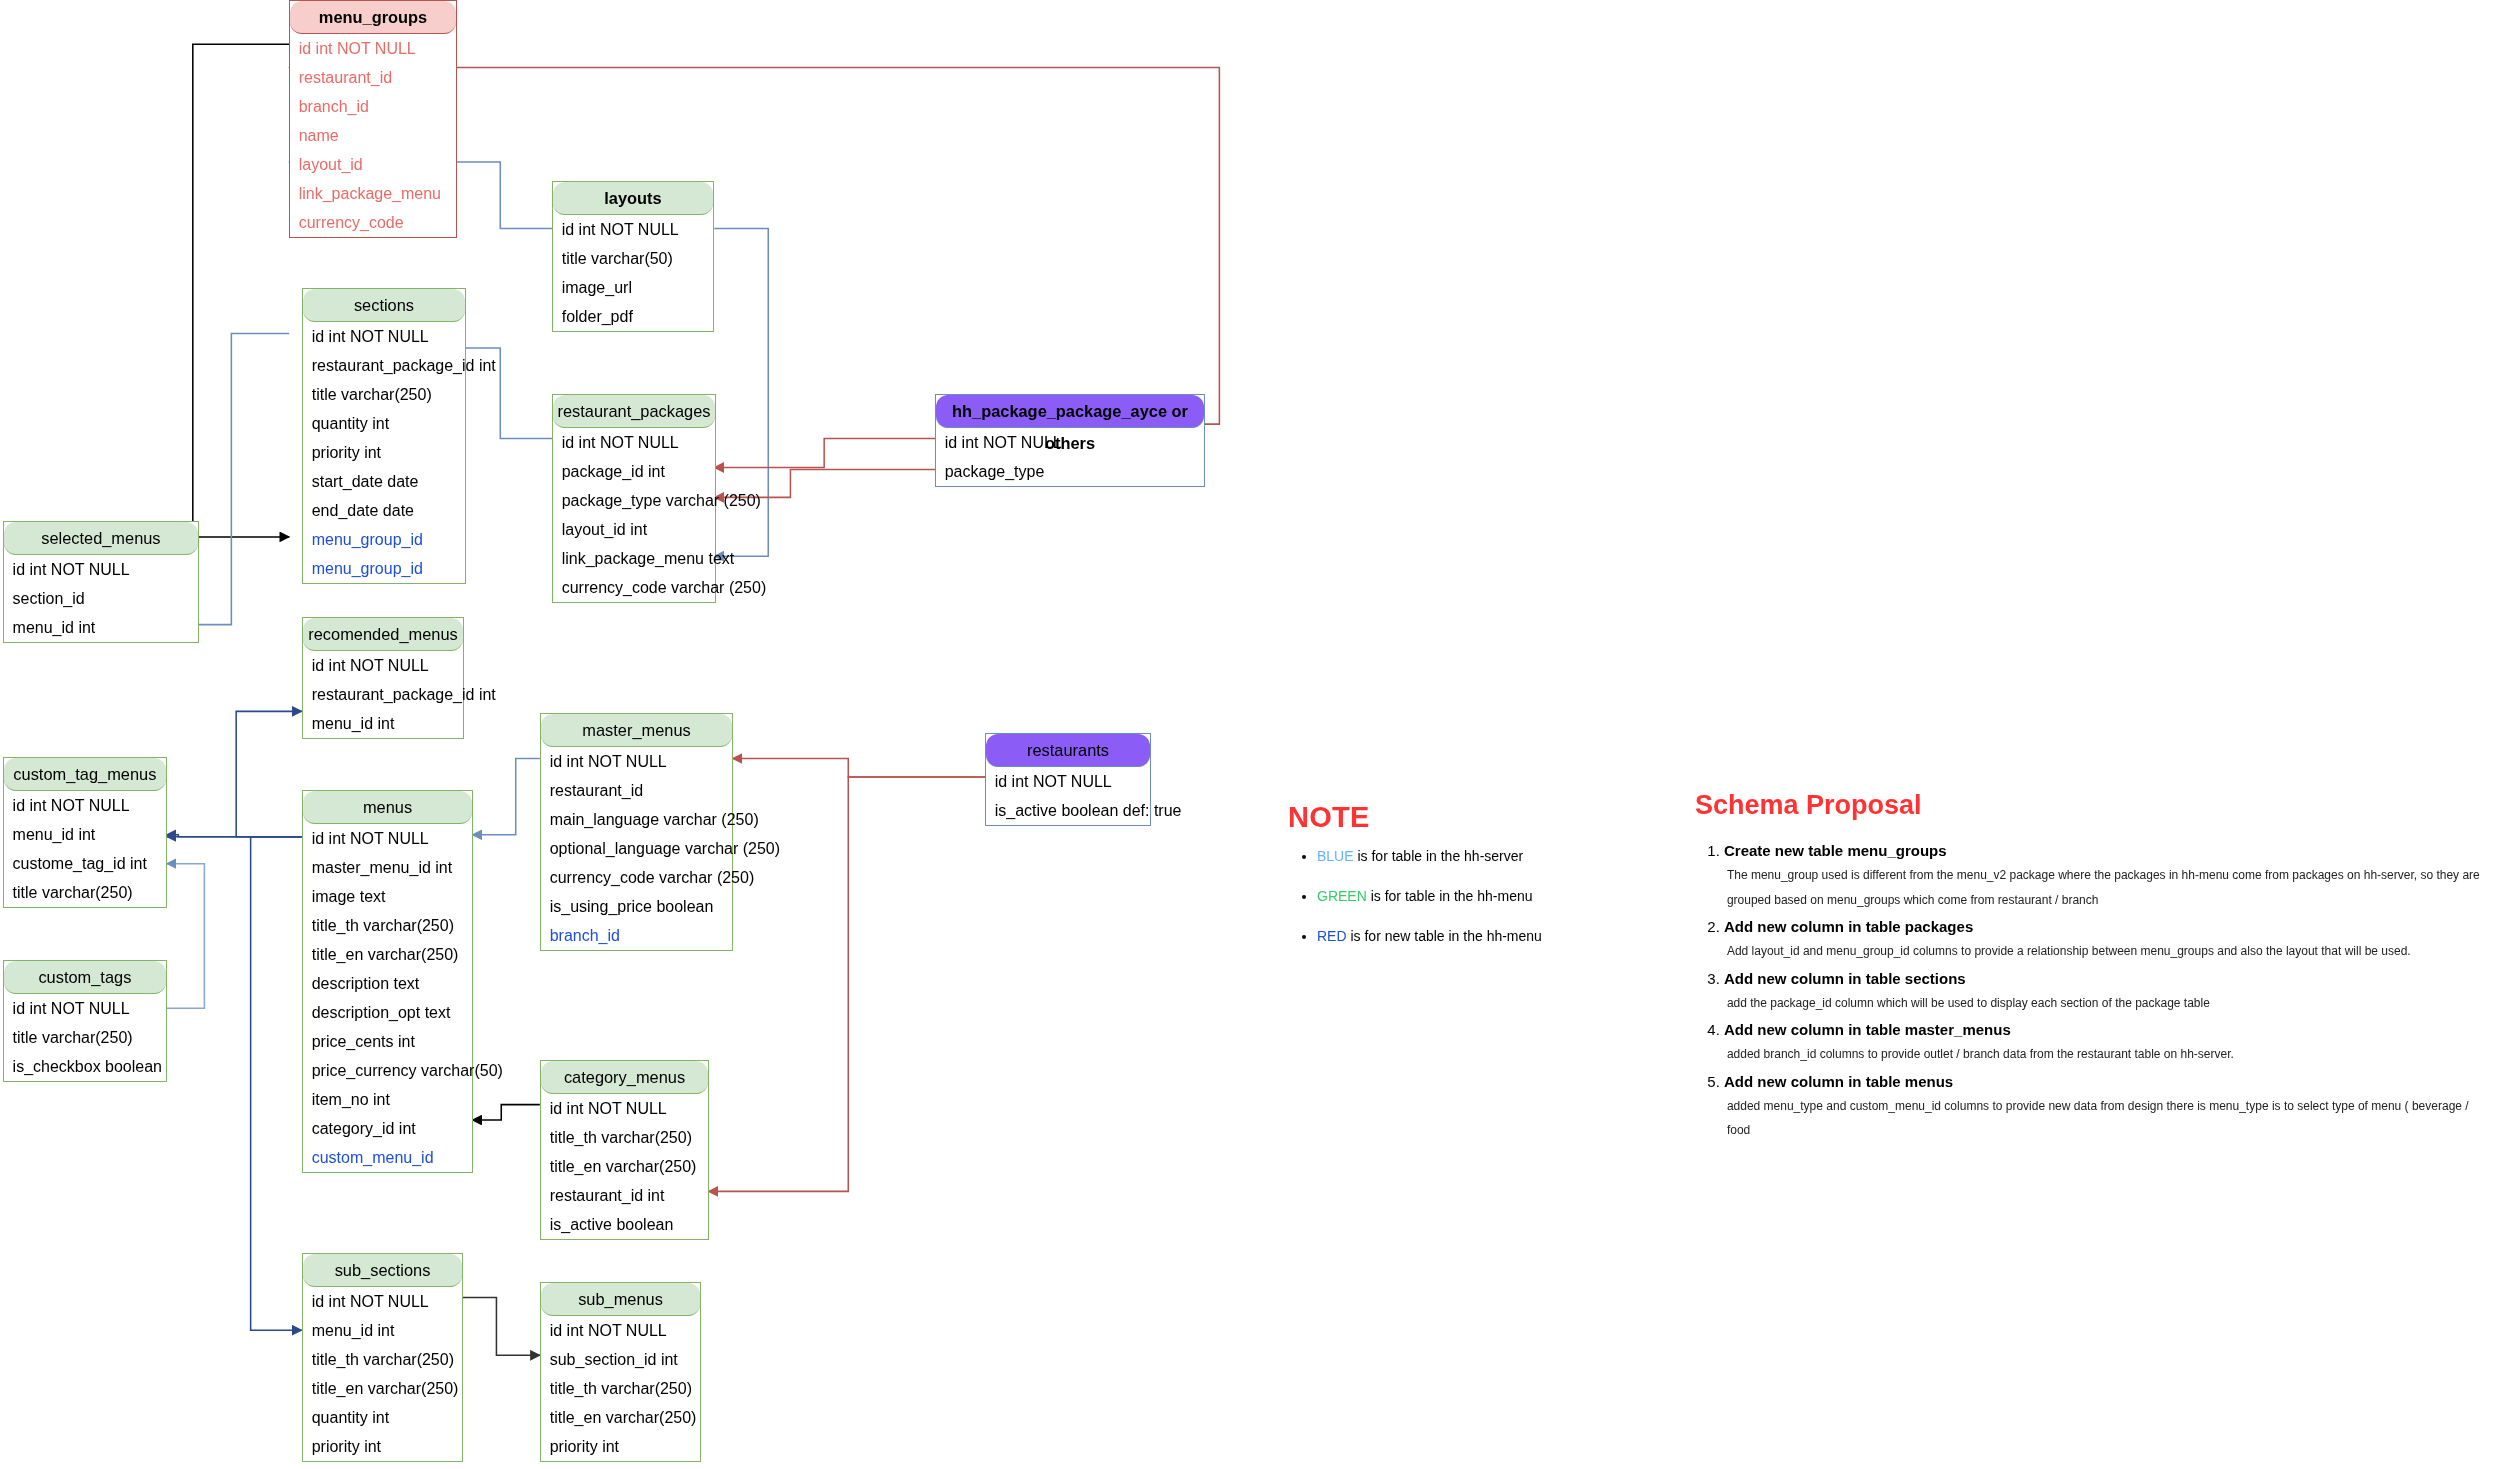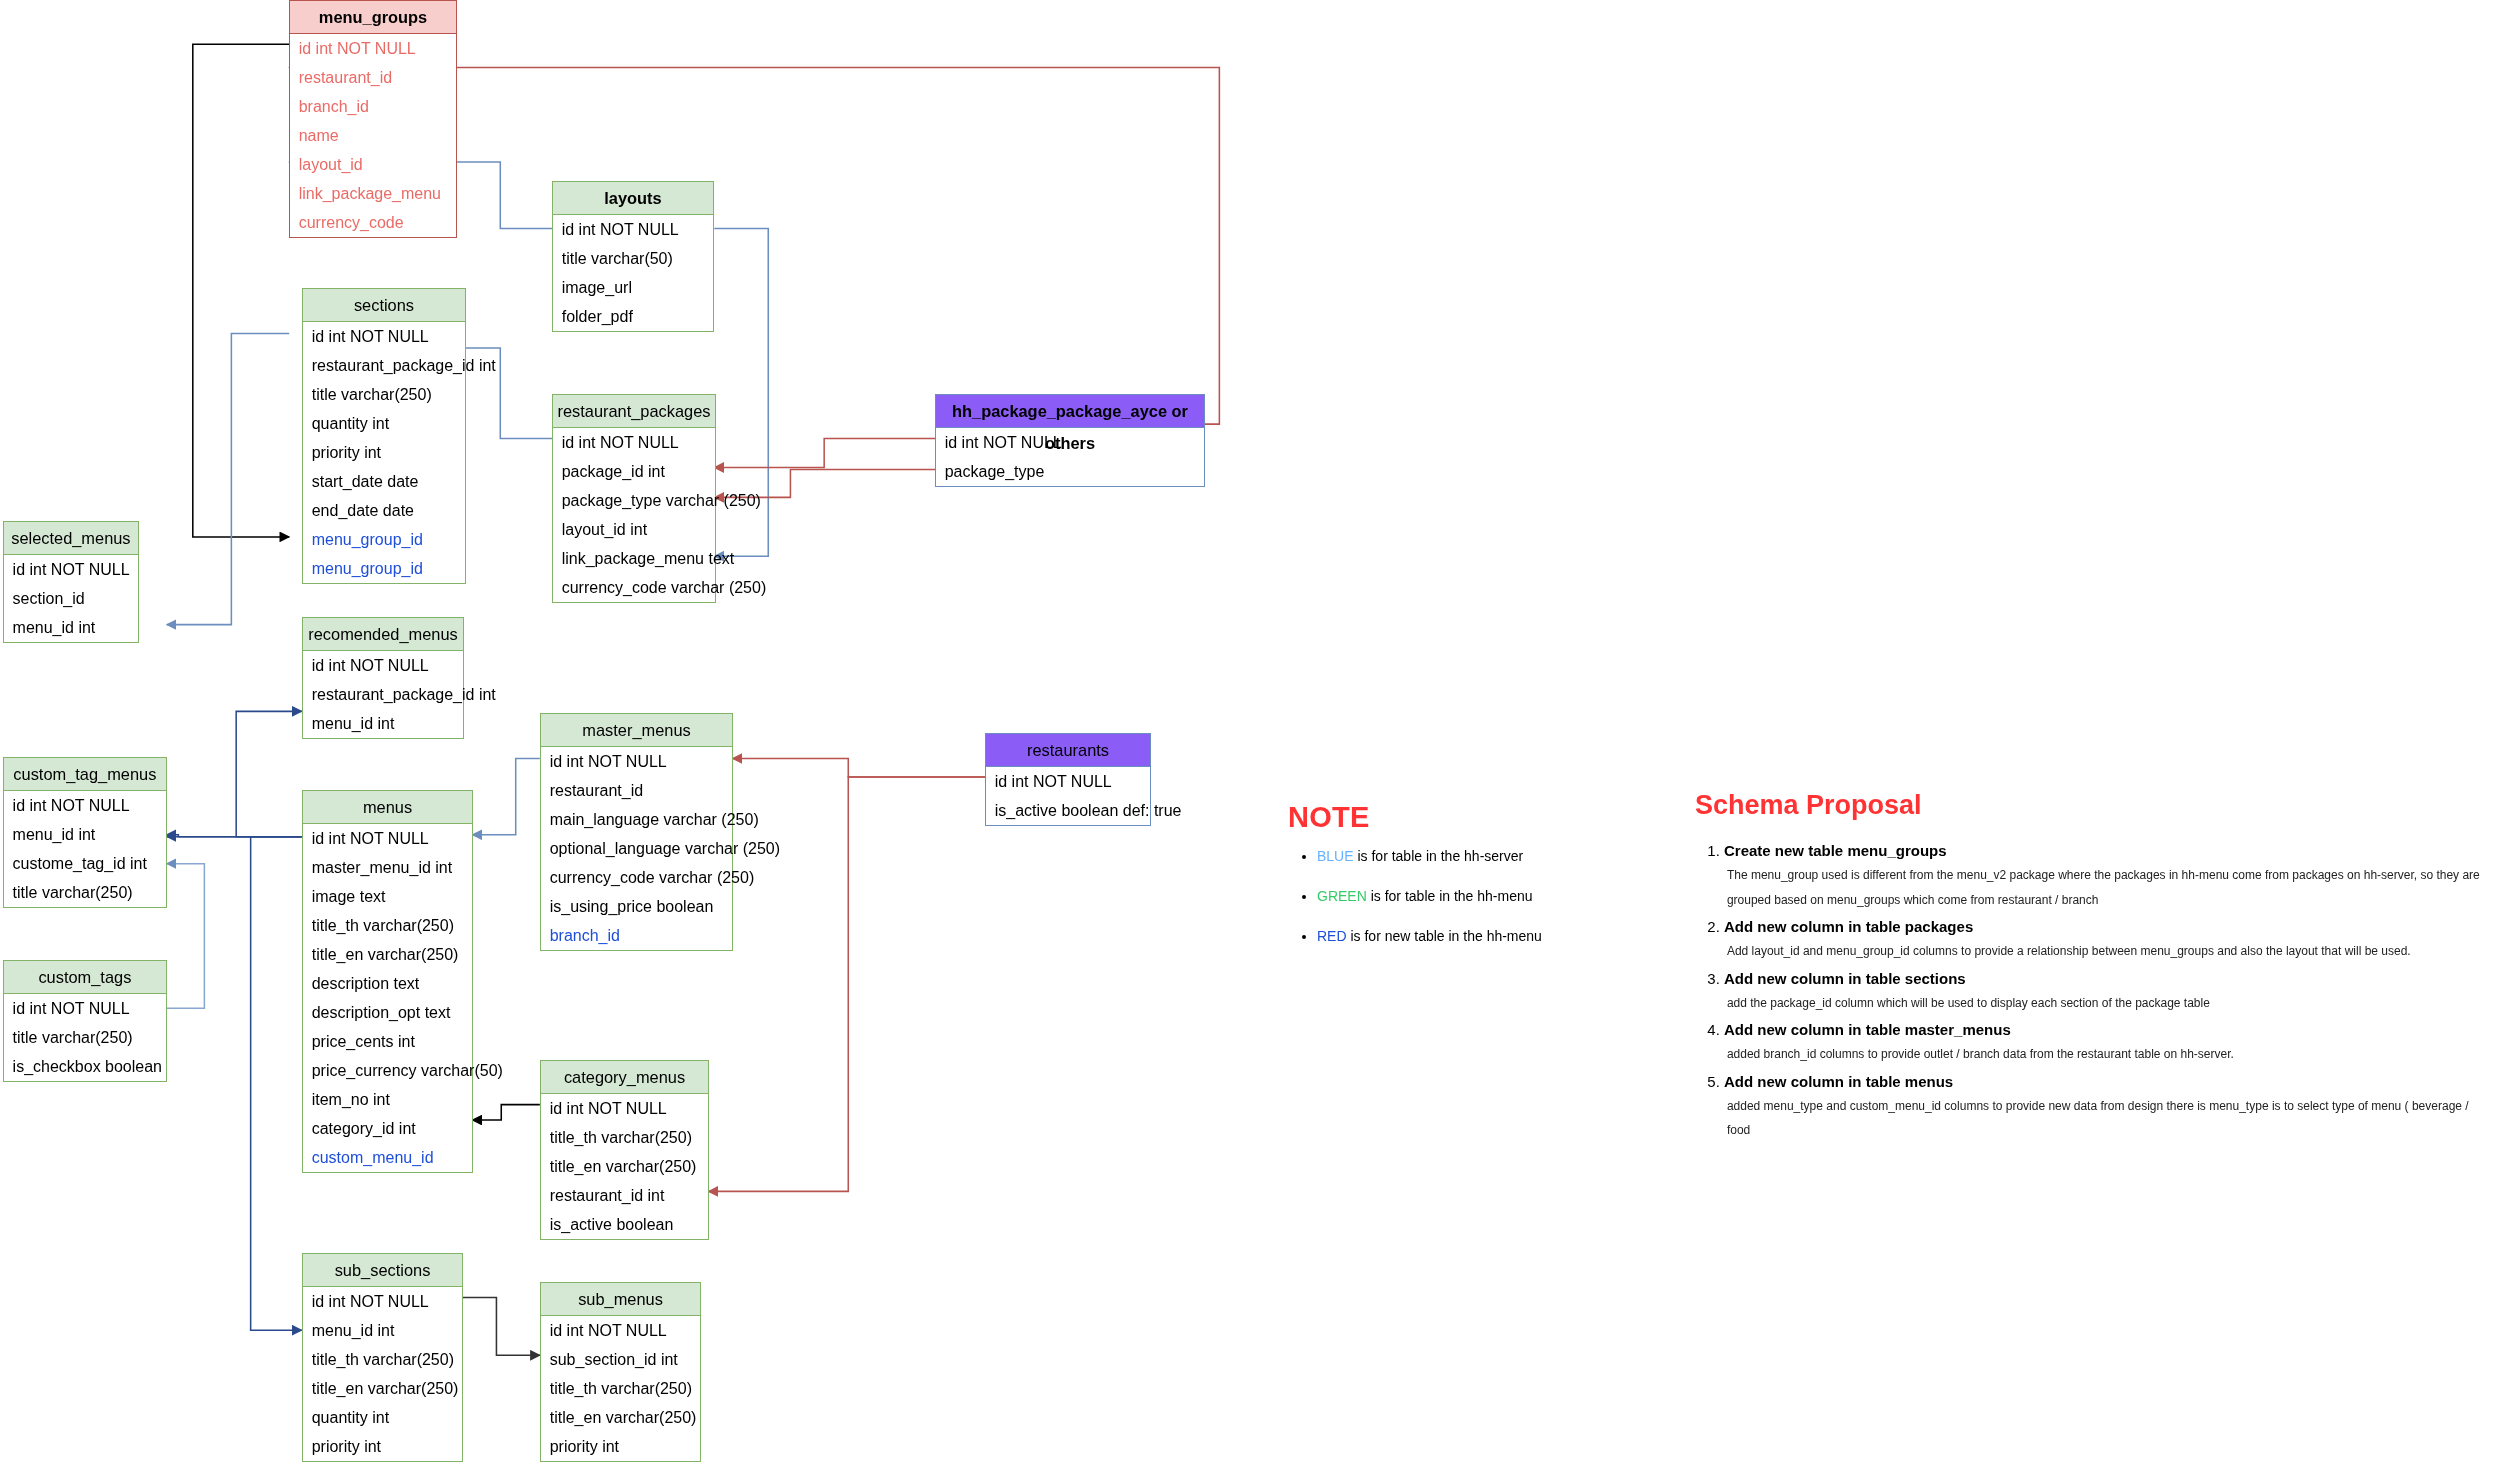--- a/index.html
+++ b/index.html
@@ -9,20 +9,21 @@
     -webkit-font-smoothing:antialiased;
   }
   #canvas{position:absolute;left:0;top:0;width:2512px;height:1469px;}
   svg#wires{position:absolute;left:0;top:0;width:2512px;height:1469px;pointer-events:none;}
 
   .tbl{position:absolute;box-sizing:border-box;background:#ffffff;border:1px solid #82b366;}
   .tbl .hdr{
     box-sizing:border-box;height:33px;line-height:32px;text-align:center;
     font-size:16.4px;font-weight:400;color:#000;background:#d5e8d4;
     border-bottom:1px solid #82b366;
+    border-radius:12px;
   }
   .tbl .row{
     box-sizing:border-box;height:29px;line-height:29px;padding-left:8.7px;
     font-size:16px;color:#000;white-space:nowrap;
   }
 
   
   .tbl.blue{border-color:#6c8ebf;}
   .tbl.blue .hdr{background:#8b5cf6;border-bottom-color:#6c8ebf;font-weight:bold;}
   
@@ -154,21 +155,21 @@
     <div class="row">link_package_menu text</div>
     <div class="row">currency_code varchar (250)</div>
   </div>
 
   <div class="tbl blue" style="left:935px;top:394px;width:270px;">
     <div class="hdr">hh_package_package_ayce or others</div>
     <div class="row">id int NOT NULL</div>
     <div class="row">package_type</div>
   </div>
 
-  <div class="tbl" style="left:2.9px;top:521px;width:136px;">
+  <div class="tbl" style="left:2.9px;top:521px;width:196px;">
     <div class="hdr">selected_menus</div>
     <div class="row">id int NOT NULL</div>
     <div class="row">section_id</div>
     <div class="row">menu_id int</div>
   </div>
 
   <div class="tbl" style="left:302px;top:617px;width:162px;">
     <div class="hdr">recomended_menus</div>
     <div class="row">id int NOT NULL</div>
     <div class="row">restaurant_package_id int</div>

